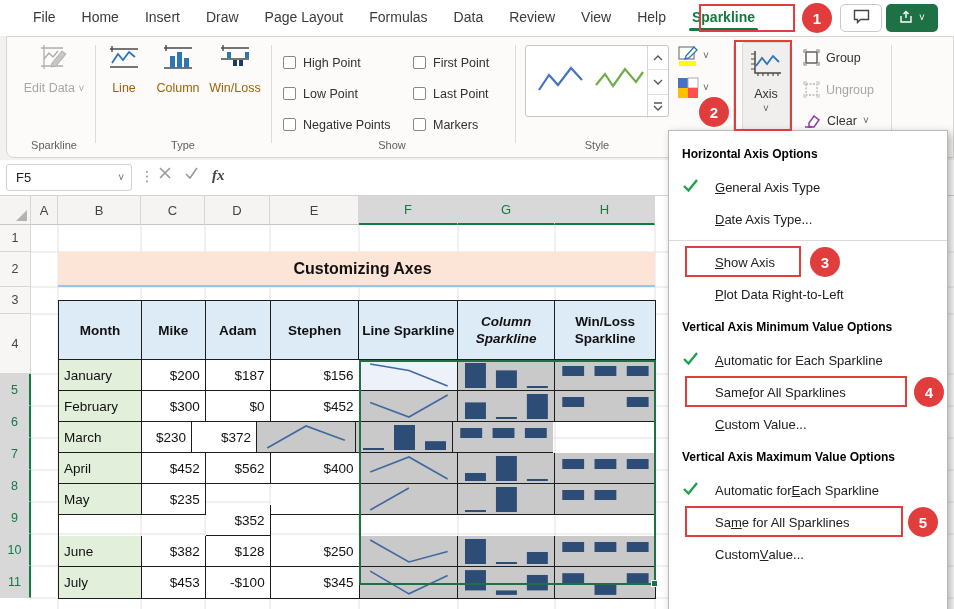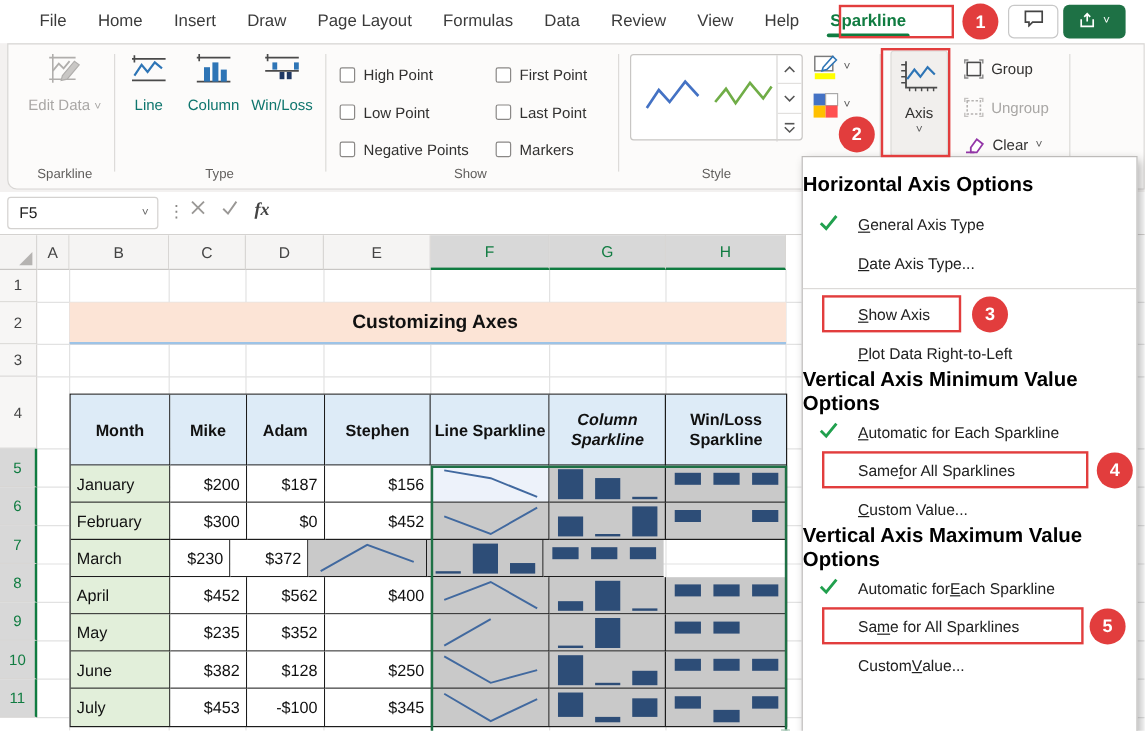--- a/index.html
+++ b/index.html
@@ -15,21 +15,21 @@
 
   .titlebar-btn { position:absolute; top:4px; height:28px; border-radius:5px; display:flex; align-items:center; justify-content:center; }
   #comment-btn { left:840px; width:42px; background:#fff; border:1px solid #c8c8c8; }
   #share-btn { left:886px; width:52px; background:#1e7145; color:#fff; font-size:11px; gap:4px; }
 
   
   #ribbon { position:absolute; left:0; top:36px; width:954px; height:124px; background:#f3f1f0; }
   #ribbon-panel { position:absolute; left:6px; top:0; width:948px; height:122px; background:#fcfbfa; border:1px solid #d8d6d4; border-radius:0 0 0 8px; }
   .rib-sep { position:absolute; top:8px; height:98px; width:1px; background:#dddbd9; }
   .group-label { position:absolute; top:102px; font-size:11px; color:#605e5c; text-align:center; }
-  .big-btn { position:absolute; top:6px; display:flex; flex-direction:column; align-items:center; font-size:12.5px; color:#0f766e; text-align:center; line-height:15px; }
+  .big-btn { position:absolute; top:6px; display:flex; flex-direction:column; align-items:center; font-size:12.5px; color:#a16207; text-align:center; line-height:15px; }
   .big-btn .ico { margin-bottom:4px; }
   .disabled, .disabled * { color:#a9a7a5 !important; }
   .chev { font-size:10px; color:#5a5a5a; line-height:8px; }
 
   
   #show-grid { position:absolute; left:276px; top:10px; display:grid; grid-template-rows:repeat(3,31px); grid-auto-flow:column; grid-auto-columns:130px; }
   .cb { display:flex; align-items:center; gap:7px; font-size:12.5px; color:#323130;text-align:center; }
   .cb .box { width:13px; height:13px; border:1px solid #8a8886; background:#fff; border-radius:2px; flex:0 0 auto; }
 
   
@@ -64,38 +64,38 @@
   #row-headers { position:absolute; left:0; top:29px; width:31px; }
   .row-h { width:31px; background:#f7f6f5; border-right:1px solid #d8d6d4; border-bottom:1px solid #d8d6d4; font-size:12.5px; color:#444; display:flex; align-items:center; justify-content:center; }
   .row-h.sel { background:#d8d8d8; color:#107c41; border-right:2px solid #107c41; }
 
   #grid-lines { position:absolute; left:0; top:0; }
 
   
   #title-cell { position:absolute; left:58px; top:56px; width:597px; height:35px; background:#fce4d6; border-bottom:2.5px solid #9dc3e6; display:flex; align-items:center; justify-content:center; font-size:16px; font-weight:bold; color:#111;padding-left:12px; }
 
   
-  #xl-table { position:absolute; left:58px; top:132px; width:598px; border:1.5px solid #1c1c1c; }
+  #xl-table { position:absolute; left:58px; top:104px; width:598px; border:1.5px solid #1c1c1c; }
   .t-row { display:flex; }
   .t-cell { border-right:1px solid #1c1c1c; border-bottom:1px solid #1c1c1c; font-size:13.5px; color:#111; position:relative; overflow:hidden; }
   .t-cell:last-child { border-right:none; }
   .t-row:last-child .t-cell { border-bottom:none; }
   .hdr { background:#ddebf7; font-weight:bold; display:flex; align-items:center; justify-content:center; text-align:center; line-height:17px; height:59px; }
   .month { background:#e2efda; display:flex; align-items:center; padding-left:5px; height:31px; }
   .val { background:#fff; display:flex; align-items:center; justify-content:flex-end; padding-right:5px; height:31px; }
   .spark { background:#c9c9c9; height:31px; }
   .spark.active-cell { background:#edf2fa; }
   .spark svg { display:block; width:100%; height:100%; }
 
   #sel-border { position:absolute; left:300px; top:59px; width:297px; height:225px; border:2px solid #1e7145; pointer-events:none; }
   #fill-handle { position:absolute; right:-4px; bottom:-4px; width:7px; height:7px; background:#1e7145; border:1px solid #fff; }
 
   
   #axis-menu { position:absolute; left:668px; top:130px; width:280px; height:500px; background:#fff; border:1px solid #bdbbb9; box-shadow:3px 3px 8px rgba(0,0,0,.3); padding-top:6px; z-index:20; }
-  .m-header { height:34px; display:flex; align-items:center; font-size:17px; font-weight:bold; color:#000; }
+  .m-header { height:34px; display:flex; align-items:center; padding-left:13px; font-size:12px; font-weight:bold; color:#000; }
   .m-item { height:32px; display:flex; align-items:center; padding-left:46px; font-size:13px; color:#212121; position:relative; }
   .m-item .mcheck { position:absolute; left:13px; top:7px; }
   .m-item .u { text-decoration:underline; }
   .m-sep { height:1px; background:#dcdad8; margin:5px 0; }
 
   
   .red-frame { position:absolute; border:2.5px solid #e23d3d; pointer-events:none; z-index:30; }
   .ann-circle { width:30px; height:30px; border-radius:50%; background:#e23d3d; color:#fff; font-size:15px; font-weight:bold; display:flex; align-items:center; justify-content:center; z-index:31; }
   .m-item .red-frame { left:16px; top:0; height:31px; }
   .m-item .ann-circle { position:absolute; top:1px; }
@@ -478,21 +478,21 @@
             <svg viewBox="0 0 96 30" preserveAspectRatio="none">
               <rect x="7" width="21" y="6" height="10" fill="#2d4d77"></rect>
               <rect x="38" width="21" y="6" height="10" fill="#2d4d77"></rect>
               <rect x="69" width="21" y="6" height="10" fill="#2d4d77"></rect>
             </svg>
           </div>
         </div>
         <div class="t-row">
           <div class="t-cell month" style="width: 83px;">May</div>
           <div class="t-cell val" style="width: 64px;">$235</div>
-          <div class="t-cell val" style="width: 65px;">$352</div>
+          <div class="t-cell val" style="width: 65px; margin-top: 21px;">$352</div>
           <div class="t-cell val" style="width: 89px;"></div>
           <div class="t-cell spark" style="width: 99px;">
             <svg viewBox="0 0 96 30" preserveAspectRatio="none">
               <polyline points="10,26 48,4" fill="none" stroke="#41699f" stroke-width="1.6"></polyline>
             </svg>
           </div>
           <div class="t-cell spark" style="width: 97px;">
             <svg viewBox="0 0 96 30" preserveAspectRatio="none">
               <rect x="7" width="21" y="26" height="2" fill="#2d4d77"></rect>
               <rect x="38" width="21" y="3" height="25" fill="#2d4d77"></rect>

